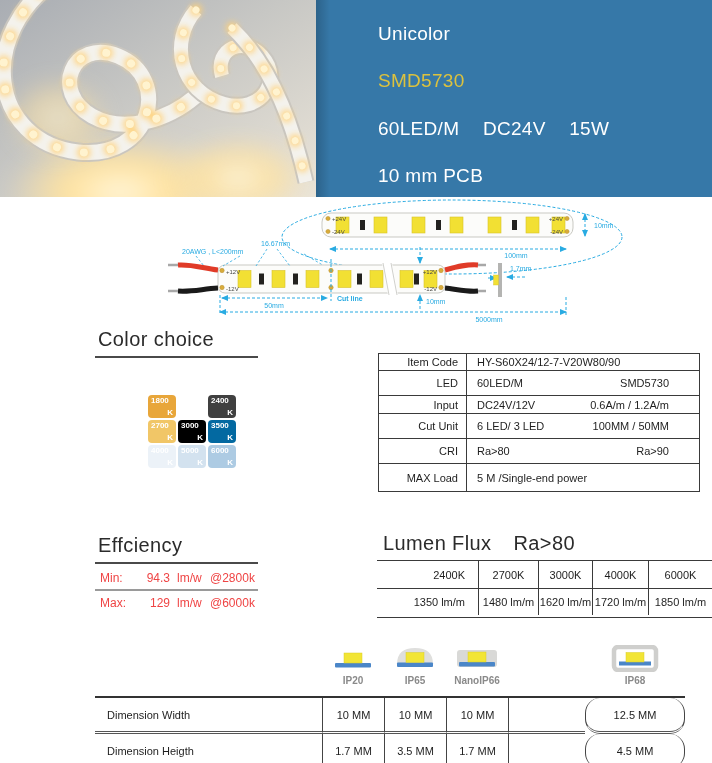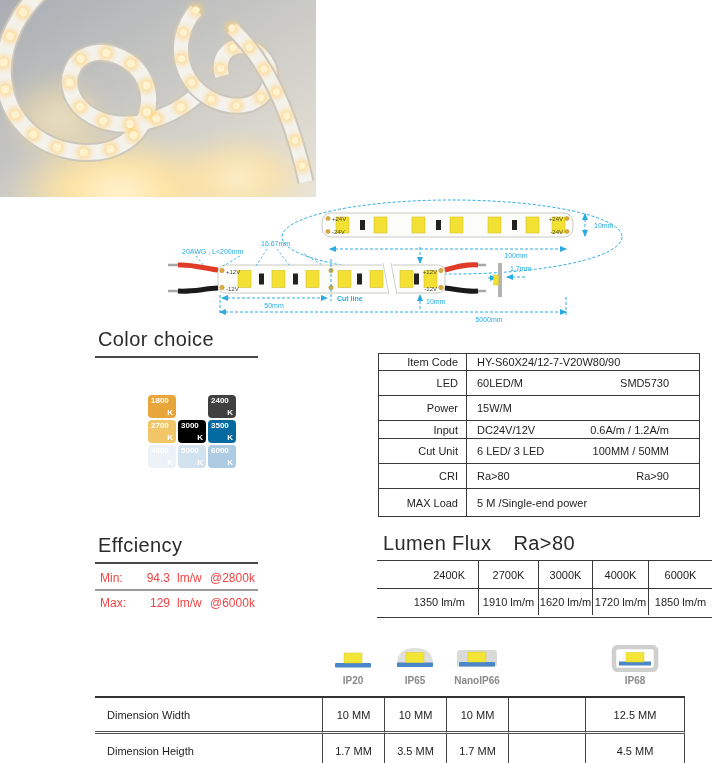--- a/index.html
+++ b/index.html
@@ -53,21 +53,21 @@
   
   .ip-icon{position:absolute;top:645px;width:48px;height:27px;}
   .ip-label{position:absolute;top:675px;width:70px;text-align:center;
         font-size:10px;font-weight:bold;color:#8a8a8a;}
   .dim-table{position:absolute;left:95px;top:696px;width:590px;display:grid;
         grid-template-columns:227px 62px 62px 62px 77px 100px;
         border-top:2px solid #333;font-size:11px;color:#1e1e1e;}
   .dim-table .dc{height:33px;display:flex;align-items:center;justify-content:center;}
   .dim-table .dc.lab{justify-content:flex-start;padding-left:12px;}
   .dim-table .dc.vl{border-left:1.4px solid #444;}
-  .dim-table .dc.vr{border-right:1.4px solid #444;}
+  .dim-table .dc.vr{border-right:1.4px solid #444;border-radius:15px;}
   .dim-table .dc.r1{border-bottom:3px double #555;}
   .dim-table .dc.r2{height:34px;}
 </style>
 </head>
 <body>
 
 <div class="page">
 
   <div class="hero">
     <svg width="316" height="197" viewBox="0 0 316 197">
@@ -105,20 +105,30 @@
           <path d="M 196,10 C 168,42 180,92 224,104 C 262,114 283,80 262,56 C 244,36 214,48 222,76" stroke="#fff3cf" stroke-width="7" stroke-dasharray="0.1 26" stroke-linecap="round"></path>
           <path d="M 232,28 C 268,62 292,118 306,182" stroke="#c9c6c0" stroke-width="17"></path>
           <path d="M 232,28 C 268,62 292,118 306,182" stroke="#f4f2ed" stroke-width="13"></path>
           <path d="M 232,28 C 268,62 292,118 306,182" stroke="#ffd27a" stroke-width="12" stroke-dasharray="0.1 26" stroke-linecap="round" filter="url(#soft2)" opacity=".95"></path>
           <path d="M 232,28 C 268,62 292,118 306,182" stroke="#fff3cf" stroke-width="7" stroke-dasharray="0.1 26" stroke-linecap="round"></path>
         </g>
       </g>
     </svg>
   </div>
 
+  <div class="hero-info" style="background: rgb(54, 120, 168);">
+    <div class="hero-line hl1">Unicolor</div>
+    <div class="hero-line hl2">SMD5730</div>
+    <div class="hero-line hl3">
+      <span>60LED/M</span>
+      <span>DC24V</span>
+      <span>15W</span>
+    </div>
+    <div class="hero-line hl4">10 mm PCB</div>
+  </div>
 
   <svg class="diagram" width="712" height="136" viewBox="0 0 712 136">
     <defs>
       <marker id="ah" markerWidth="7" markerHeight="6" refX="6" refY="3" orient="auto-start-reverse">
         <path d="M0,0 L7,3 L0,6 Z" fill="#29ABE2"></path>
       </marker>
     </defs>
 
     <ellipse cx="452" cy="40" rx="170" ry="37" class="dash"></ellipse>
     <path class="dashf" d="M 304,57 L 326,70"></path>
@@ -282,29 +292,20 @@
         </tr>
     <tr style="height:25px">
           <td class="pl">LED</td>
           <td class="pv">
             <div class="pv-in">
               <span>60LED/M</span>
               <span>SMD5730</span>
             </div>
           </td>
         </tr>
-    <tr style="height:25px">
-          <td class="pl">Power</td>
-          <td class="pv">
-            <div class="pv-in">
-              <span>15W/M</span>
-              <span></span>
-            </div>
-          </td>
-        </tr>
     <tr style="height:18px">
           <td class="pl">Input</td>
           <td class="pv">
             <div class="pv-in">
               <span>DC24V/12V</span>
               <span>0.6A/m / 1.2A/m</span>
             </div>
           </td>
         </tr>
     <tr style="height:25px">
@@ -357,21 +358,21 @@
     <span>Lumen Flux</span>
     <span style="margin-left:16px;">Ra&gt;80</span>
   </div>
   <div class="lumen">
     <div class="c first hr">2400K</div>
     <div class="c vl hr">2700K</div>
     <div class="c vl hr">3000K</div>
     <div class="c vl hr">4000K</div>
     <div class="c vl hr">6000K</div>
     <div class="c first r2">1350 lm/m</div>
-    <div class="c vl r2">1910 lm/m</div>
+    <div class="c vl r2">1480 lm/m</div>
     <div class="c vl r2">1620 lm/m</div>
     <div class="c vl r2">1720 lm/m</div>
     <div class="c vl r2">1850 lm/m</div>
   </div>
 
 
   <svg class="ip-icon" style="left:329px;" viewBox="0 0 48 27">
     <rect x="6" y="18" width="36" height="4.5" rx="1" fill="#4a86c8"></rect>
     <rect x="15" y="8" width="18" height="10" fill="#F2E535" stroke="#d9cd2a" stroke-width=".5"></rect>
   </svg>

